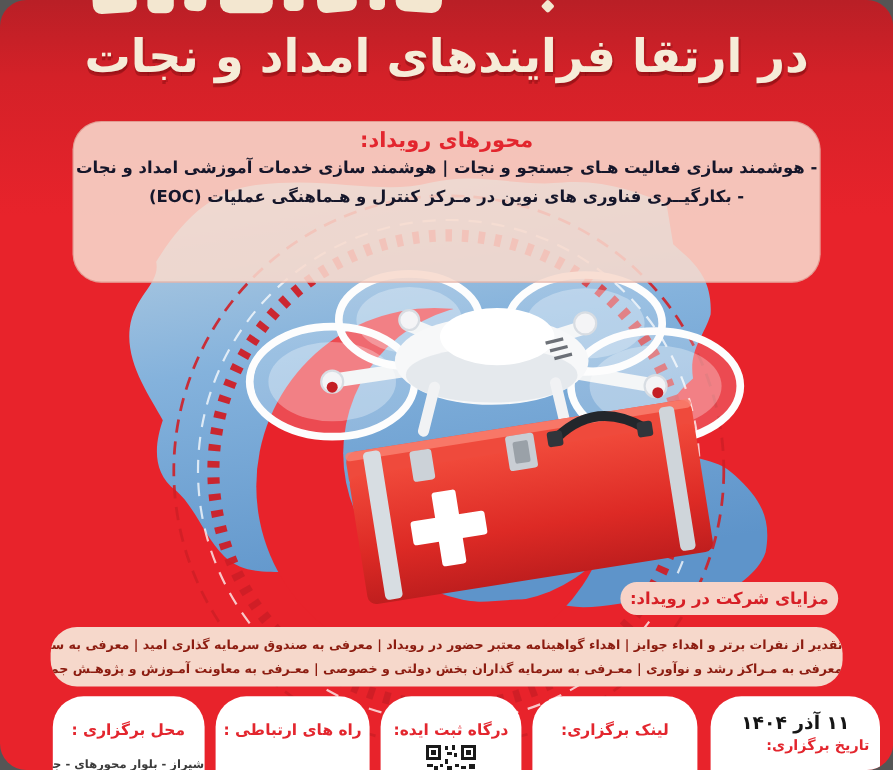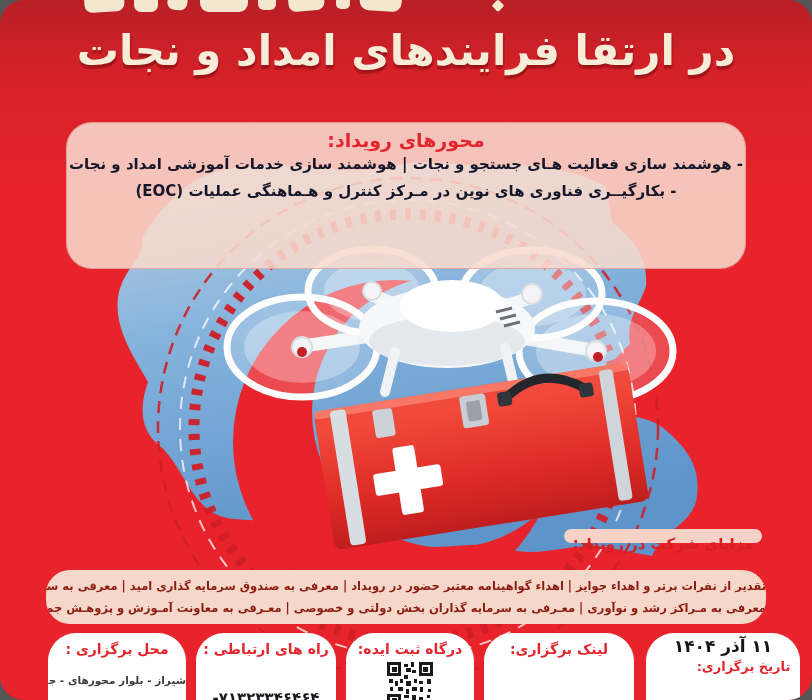--- a/index.html
+++ b/index.html
@@ -14,60 +14,60 @@
   #top-frag{left:0;top:0;width:812px;height:22px;}
   
   #main-title{
     left:0;top:26px;width:812px;text-align:center;direction:rtl;
     font-size:42px;font-weight:bold;color:#f6ecd8;
     text-shadow:0 4px 0 rgba(110,8,10,.38), 2px 2px 0 rgba(110,8,10,.25);
     letter-spacing:-1px;white-space:nowrap;
   }
   
   #topics-panel{
-    left:66px;top:122px;width:680px;height:147px;border-radius:26px;
+    left:66px;top:110px;width:680px;height:147px;border-radius:26px;
     background:rgba(247,217,205,.88);box-shadow:0 0 0 1px rgba(170,40,30,.25) inset;
     direction:rtl;text-align:center;
   }
   #topics-heading{margin-top:7px;font-size:19px;font-weight:bold;color:#e3262e;}
   .topic-item{
     font-size:15px;font-weight:bold;color:#15162a;line-height:26.5px;
     white-space:nowrap;
   }
   
   #art{left:0;top:0;}
   
   #benefits-pill{
-    left:564px;top:529px;width:198px;height:14px;border-radius:16px;
+    left:564px;top:529px;width:198px;height:30px;border-radius:16px;
     background:#f7d3c7;text-align:center;line-height:30px;direction:rtl;
     font-size:15px;font-weight:bold;color:#d71f26;white-space:nowrap;
   }
   
   #benefits-band{
     left:46px;top:570px;width:720px;height:54px;border-radius:24px;
     background:#f6d8cb;direction:rtl;text-align:center;padding-top:5px;
     box-sizing:border-box;overflow:hidden;
   }
   .benefit-line{
     font-size:11.5px;font-weight:bold;color:#8c1c10;line-height:22px;white-space:nowrap;
   }
   
   .card{
     top:633px;height:90px;background:#ffffff;border-radius:28px 28px 0 0;
     text-align:center;direction:rtl;overflow:hidden;
   }
-  .card-title{margin-top:8px;font-size:14px;font-weight:bold;color:#e3262e;white-space:nowrap;}
+  .card-title{margin-top:23px;font-size:14px;font-weight:bold;color:#e3262e;white-space:nowrap;}
   #card-venue{left:48px;width:138px;}
   #card-contact{left:196px;width:140px;}
   #card-portal{left:346px;width:128px;}
   #card-link{left:484px;width:150px;}
   #card-deadline{left:646px;width:154px;}
   .venue-value{margin-top:17px;font-size:10.5px;font-weight:bold;color:#3c3c3c;white-space:nowrap;}
   .phone-value{margin-top:32px;font-size:15px;font-weight:bold;color:#17181c;direction:ltr;white-space:nowrap;}
-  .deadline-value{margin-top:3px;font-size:17px;font-weight:bold;color:#161616;white-space:nowrap;}
+  .deadline-value{margin-top:15px;font-size:17px;font-weight:bold;color:#161616;white-space:nowrap;}
   .deadline-extra{margin-top:3px;font-size:13px;font-weight:bold;color:#e3262e;white-space:nowrap;padding-left:41px;}
   #qr{margin-top:5px;}
 </style>
 </head>
 <body>
 
 <div id="poster">
 
   <svg id="art" class="abs" width="812" height="700" viewBox="0 0 812 700">
     <defs>

